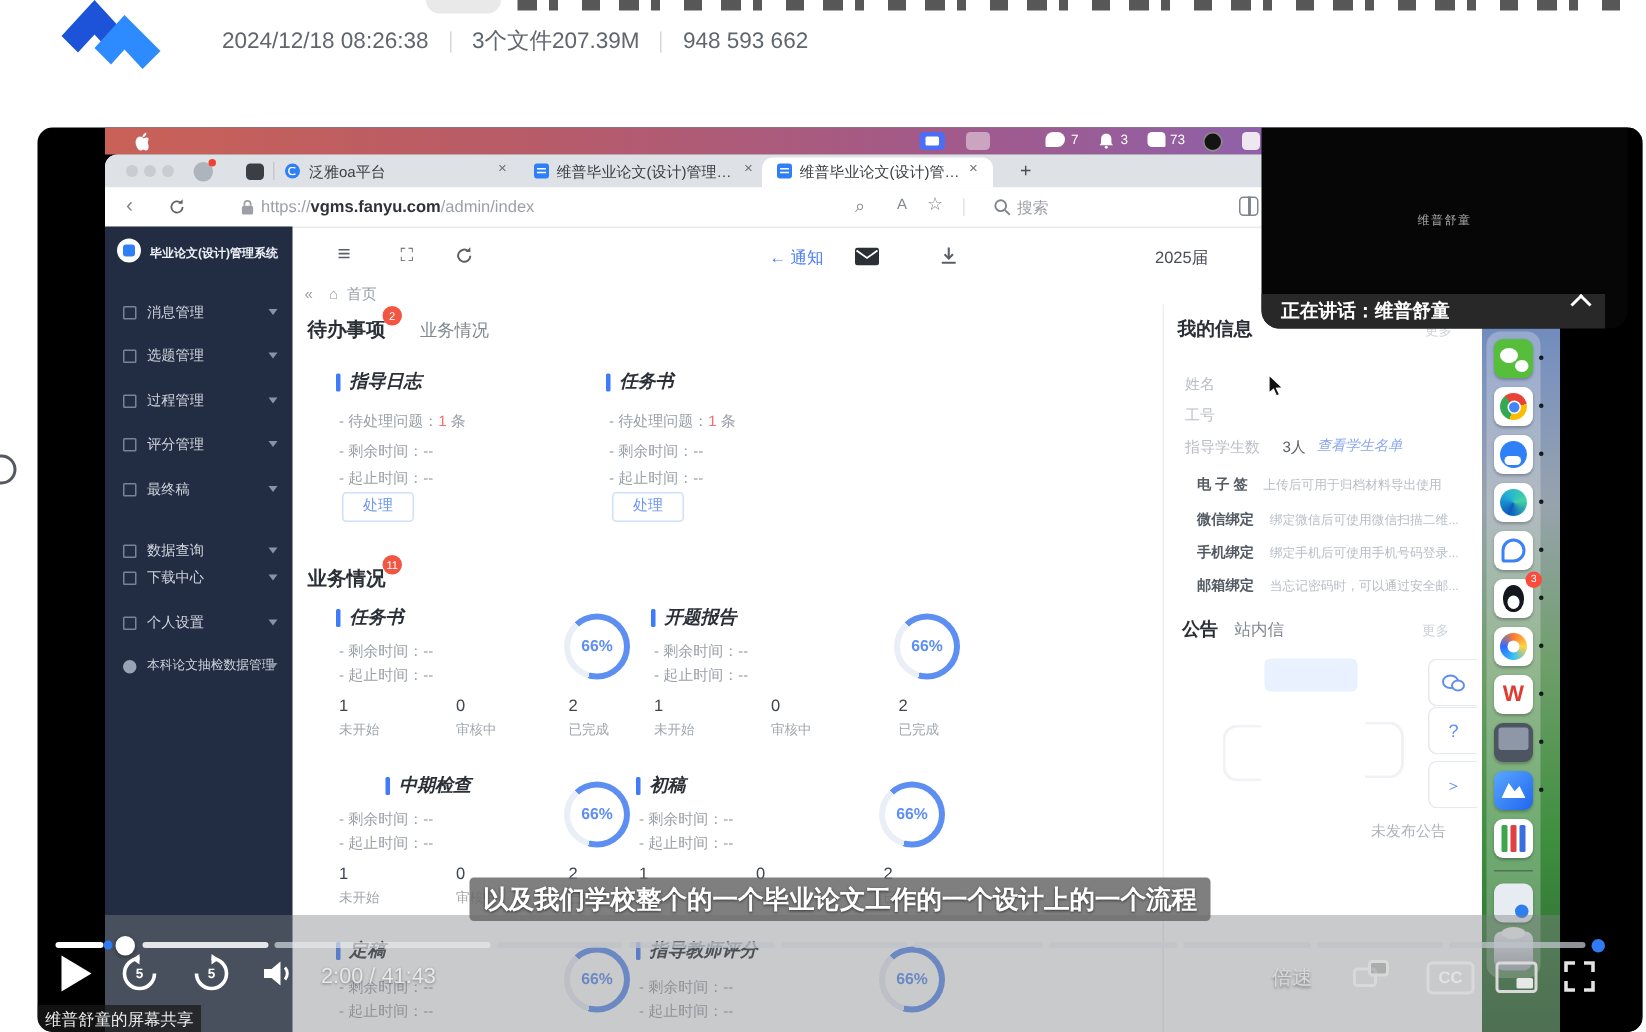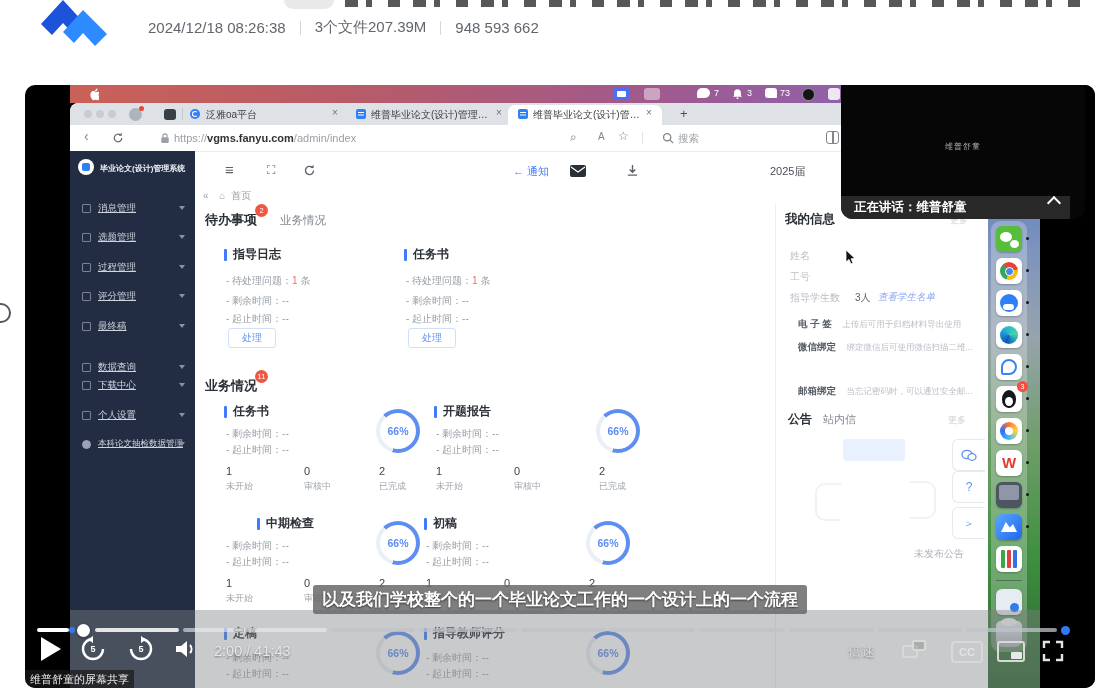--- a/index.html
+++ b/index.html
@@ -69,27 +69,27 @@
   .url{position:absolute;left:104px;top:7px;font-size:11px;white-space:nowrap;}
   .u-dim{color:#9aa0a6;} .u-host{color:#2f3337;font-weight:bold;margin-top:27px;}
   
   .sidebar{position:absolute;left:0;top:48px;width:125px;height:537px;background:#222d43;}
   .slogo{position:absolute;left:8px;top:8px;width:16px;height:16px;border-radius:50%;background:#fff;}
   .slogo::after{content:"";position:absolute;left:4px;top:4px;width:8px;height:8px;background:#2f7ff7;border-radius:2px;}
   .stitle{position:absolute;left:30px;top:12px;font-size:8px;font-weight:bold;color:#eef1f6;white-space:nowrap;}
   .sitem{position:absolute;left:0;width:125px;height:22px;display:flex;align-items:center;}
   .sic{width:7px;height:7px;border:1px solid #7a8396;border-radius:1px;margin-left:12px;flex:0 0 auto;}
   .sic.fill{background:#9aa3b5;border-radius:50%;border-color:#9aa3b5;}
-  .slab{margin-left:7px;font-size:9.5px;color:#cfd4dd;white-space:nowrap;text-decoration:underline;}
+  .slab{margin-left:7px;font-size:9.5px;color:#cfd4dd;white-space:nowrap;}
   .scaret{position:absolute;right:10px;width:0;height:0;border-left:3.5px solid transparent;border-right:3.5px solid transparent;border-top:4px solid #8a93a5;}
   .tb-ic{position:absolute;color:#5a6068;}
   .crumb{position:absolute;left:133px;top:86px;font-size:10px;color:#9aa0a8;}
   .sec-title{position:absolute;font-size:13px;font-weight:bold;color:#2b2f36;}
   .badge{position:absolute;background:#f25643;color:#fff;font-size:7.5px;border-radius:7px;min-width:13px;height:13px;line-height:13px;text-align:center;}
-  .bar-title{position:absolute;display:flex;align-items:center;gap:6px;font-size:12px;font-weight:bold;color:#2b2f36;}
+  .bar-title{position:absolute;display:flex;align-items:center;gap:6px;font-size:12px;font-weight:bold;color:#2b2f36;font-style:italic;}
   .bluebar{width:3px;height:12px;background:#3f7bfa;border-radius:1px;}
   .fld{position:absolute;font-size:10px;color:#9aa0a8;white-space:nowrap;}
   .fld b{color:#f56c6c;font-weight:normal;}
   .btn-deal{position:absolute;width:46px;height:18px;background:#fff;border:1px solid #cfe0fd;border-radius:3px;
     color:#6d97f2;font-size:10px;text-align:center;line-height:18px;}
   .donut{position:absolute;width:44px;height:44px;border-radius:50%;display:flex;align-items:center;justify-content:center;
     background:conic-gradient(from 318deg,#5d8ef2 0 66%,#e9eef7 66% 100%);}
   .donut::before{content:"";position:absolute;inset:4px;background:#fff;border-radius:50%;}
   .donut span{position:relative;font-size:10.5px;font-weight:bold;color:#5d8ef2;}
   .stat{position:absolute;width:60px;}
@@ -454,20 +454,25 @@
       <div class="abs" style="left:728px;top:210px;width:185px;">
         <span style="font-size:9.5px;color:#555b63;font-weight:bold;">电 子 签</span>
         <span style="font-size:8.5px;color:#b9bec6;margin-left:6px;">上传后可用于归档材料导出使用</span>
         
       </div>
       <div class="abs" style="left:728px;top:233px;width:185px;">
         <span style="font-size:9.5px;color:#555b63;font-weight:bold;">微信绑定</span>
         <span style="font-size:8.5px;color:#b9bec6;margin-left:6px;">绑定微信后可使用微信扫描二维...</span>
         
       </div>
+      <div class="abs" style="left:728px;top:255px;width:185px;">
+        <span style="font-size:9.5px;color:#555b63;font-weight:bold;">手机绑定</span>
+        <span style="font-size:8.5px;color:#b9bec6;margin-left:6px;">绑定手机后可使用手机号码登录...</span>
+        
+      </div>
       <div class="abs" style="left:728px;top:277px;width:185px;">
         <span style="font-size:9.5px;color:#555b63;font-weight:bold;">邮箱绑定</span>
         <span style="font-size:8.5px;color:#b9bec6;margin-left:6px;">当忘记密码时，可以通过安全邮...</span>
         
       </div>
 
       <span class="sec-title" style="left:718px;top:308px;font-size:12px;">公告</span>
       <span class="abs" style="left:753px;top:309px;font-size:11px;color:#818890;">站内信</span>
       <span class="abs" style="left:878px;top:311px;font-size:9px;color:#ced2d8;">更多</span>
       <span class="abs" style="left:773px;top:336px;width:62px;height:22px;border-radius:4px;background:#e8f1fd;"></span>

